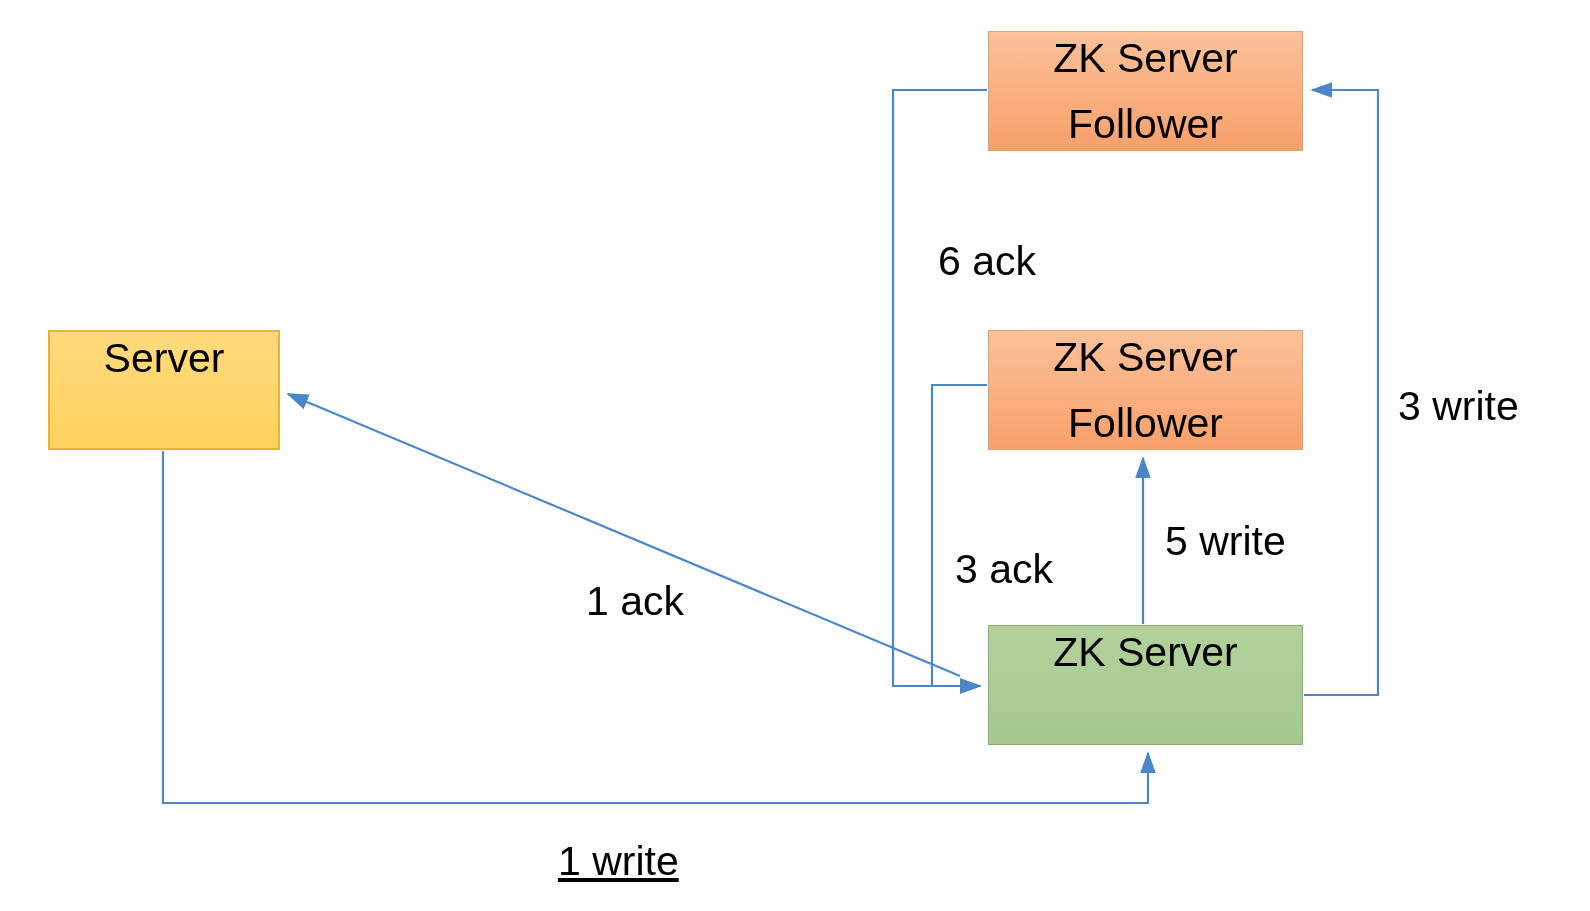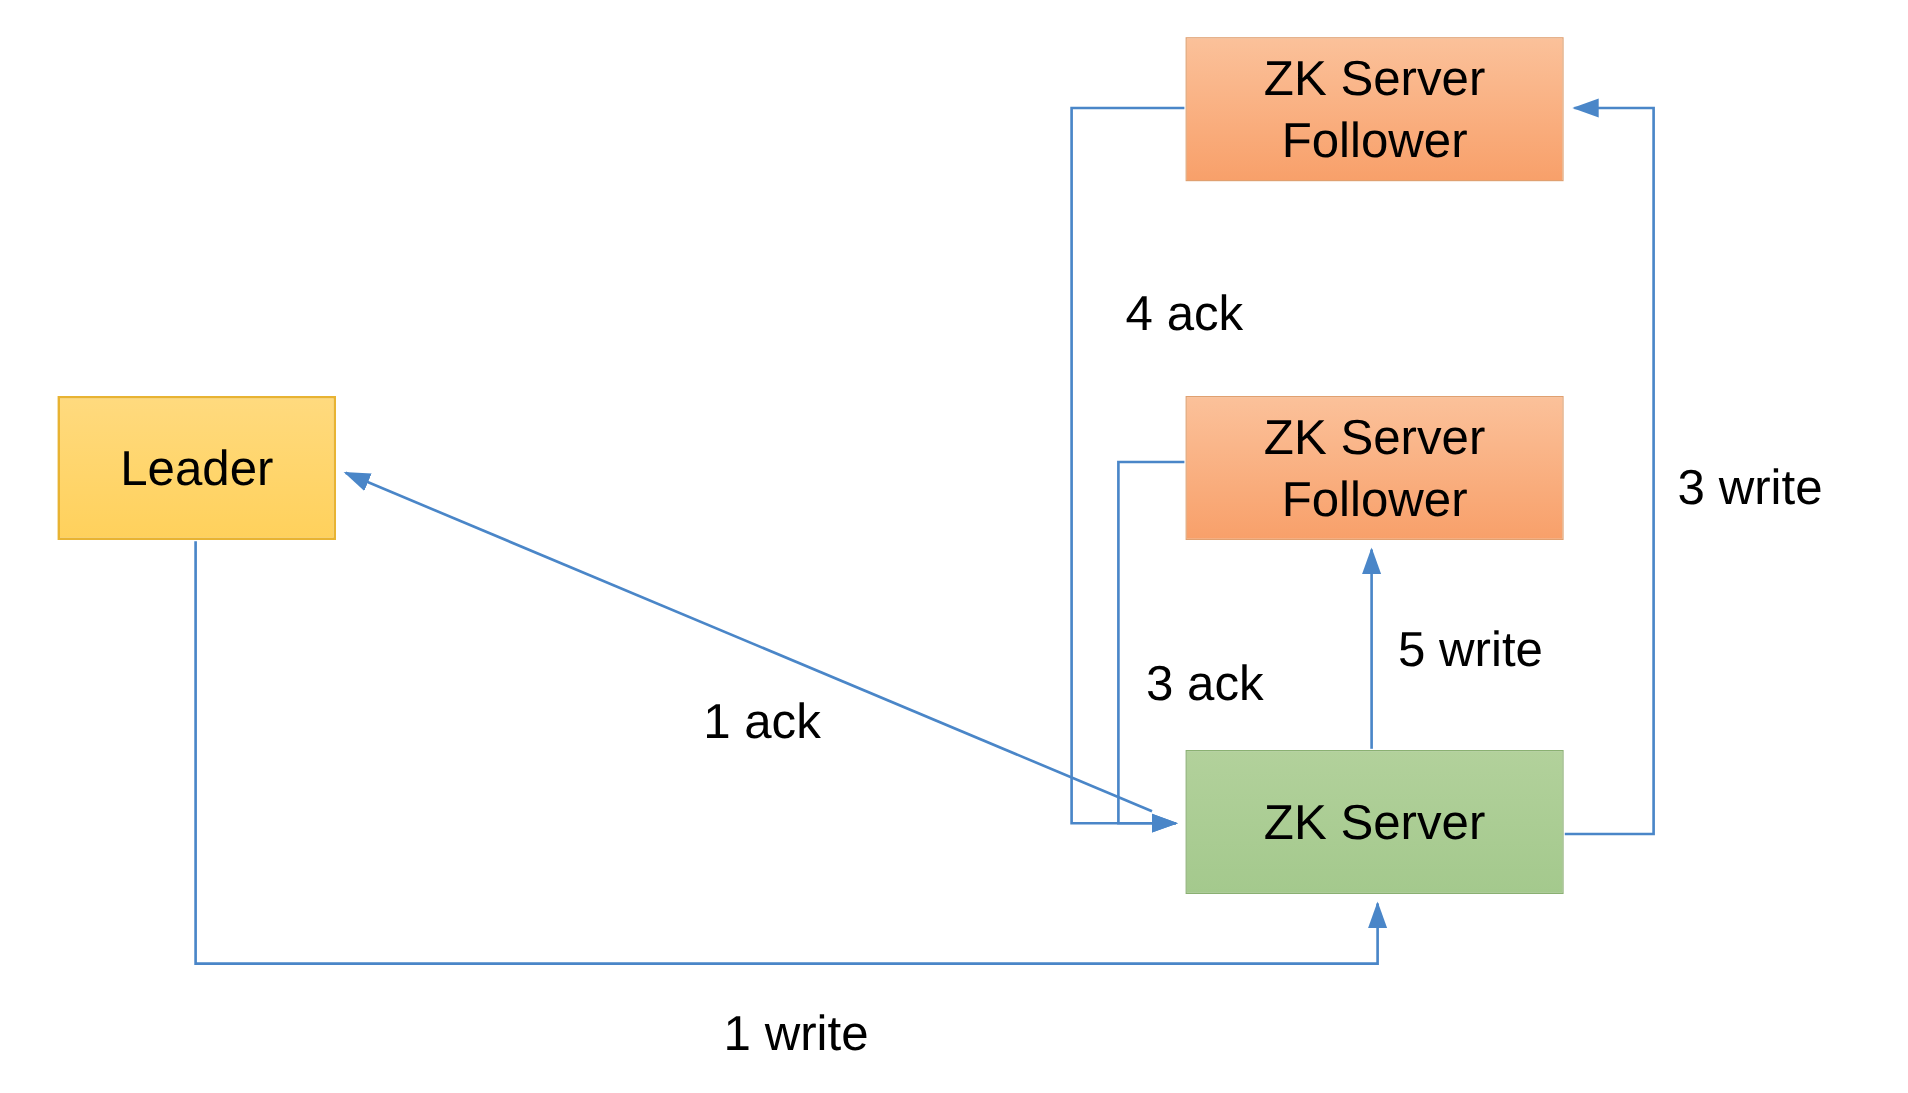--- a/index.html
+++ b/index.html
@@ -25,21 +25,21 @@
     top: 0;
     width: 1590px;
     height: 911px;
   }
   .node {
     position: absolute;
     box-sizing: border-box;
     display: flex;
     flex-direction: column;
     align-items: center;
-    justify-content: center;
+    justify-content: space-between;
     text-align: center;
     color: #000000;
     font-size: 41px;
     line-height: 1.28;
     font-family: "Liberation Sans", sans-serif;
     z-index: 3;
   }
   .node .line2 { display: block; }
   #node-client {
     left: 48px; top: 330px; width: 232px; height: 120px;
@@ -67,21 +67,21 @@
     font-size: 41px;
     font-family: "Liberation Sans", sans-serif;
     white-space: nowrap;
     z-index: 4;
   }
   #label-6ack   { left: 938px;  top: 238px; }
   #label-5write { left: 1398px; top: 383px; }
   #label-3ack   { left: 955px;  top: 518px; margin-top: 28px; }
   #label-2write { left: 1165px; top: 518px; }
   #label-4ack   { left: 586px;  top: 578px; }
-  #label-1write { left: 603px;  top: 838px; }
+  #label-1write { left: 558px;  top: 838px; text-decoration: underline; }
 </style>
 </head>
 <body>
 
 <div id="canvas">
 
   <svg id="wires" viewBox="0 0 1590 911" xmlns="http://www.w3.org/2000/svg">
     <defs>
       <marker id="arrowhead" markerWidth="10" markerHeight="8" refX="9.2" refY="4" orient="auto" markerUnits="strokeWidth">
         <path d="M0,0.4 L10,4 L0,7.6 Z" fill="#4a86c8"></path>
@@ -107,37 +107,37 @@
     <g>
       <path d="M1304,695 L1378,695 L1378,90 L1312,90" fill="none" stroke="#4a86c8" stroke-width="2.2" marker-end="url(#arrowhead)"></path>
     </g>
 
     <g>
       <path d="M987,90 L893,90 L893,686 L980,686" fill="none" stroke="#4a86c8" stroke-width="2.2" marker-end="url(#arrowhead)"></path>
     </g>
   </svg>
 
   <div class="node" id="node-client">
-    <span>Leader</span>
+    <span>Server</span>
   </div>
 
   <div class="node" id="node-follower-top">
     <span>ZK Server</span>
     <span class="line2">Follower</span>
   </div>
 
   <div class="node" id="node-follower-mid">
     <span>ZK Server</span>
     <span class="line2">Follower</span>
   </div>
 
   <div class="node" id="node-leader">
     <span>ZK Server</span>
   </div>
 
-  <div class="edge-label" id="label-6ack">4 ack</div>
+  <div class="edge-label" id="label-6ack">6 ack</div>
   <div class="edge-label" id="label-5write">3 write</div>
   <div class="edge-label" id="label-3ack">3 ack</div>
   <div class="edge-label" id="label-2write">5 write</div>
   <div class="edge-label" id="label-4ack">1 ack</div>
   <div class="edge-label" id="label-1write">1 write</div>
 
 </div>
 
 </body></html>

